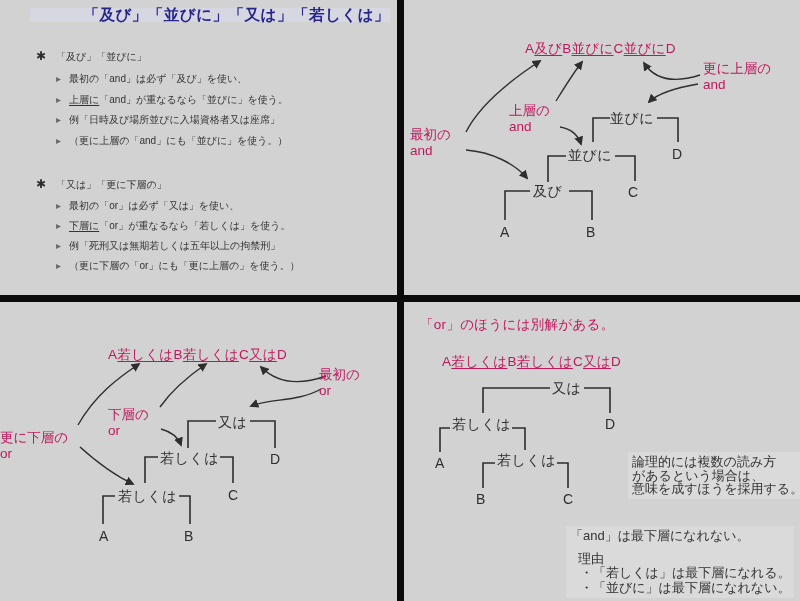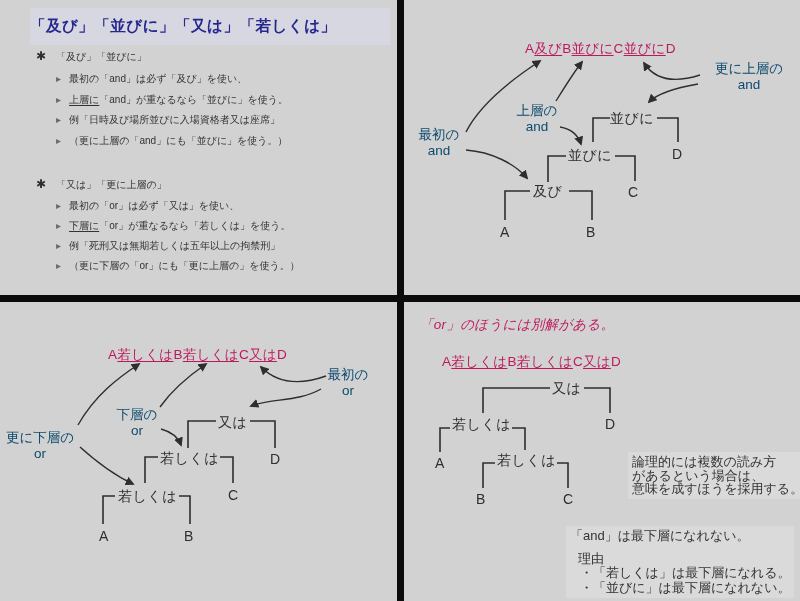--- a/index.html
+++ b/index.html
@@ -12,38 +12,38 @@
     color:#2e2e2e;
   }
   .divider{position:absolute;background:#0b0b0b;}
   #div-v{left:397px;top:0;width:7px;height:601px;}
   #div-h{left:0;top:295px;width:800px;height:7px;}
 
   .abs{position:absolute;white-space:nowrap;}
 
   
   #q1-band{
-    left:30px;top:8px;width:360px;height:37px;
+    left:30px;top:8px;width:360px;height:14px;
     background:#d6d7e0;
-    display:flex;align-items:center;justify-content:flex-start;
+    display:flex;align-items:center;justify-content:flex-end;
   }
   #q1-band span{
     font-size:15.5px;font-weight:bold;color:#26268e;letter-spacing:.5px;
   }
   .row{position:absolute;display:flex;align-items:flex-start;}
   .star{font-size:12px;color:#2e2e2e;margin-right:10px;line-height:15px;}
   .tri{font-size:10px;color:#6a6a6a;margin-right:8px;line-height:15px;}
   .bodytxt{font-size:10px;line-height:15px;color:#333;}
   .u{ text-decoration:underline; text-underline-offset:2px;}
 
   
   .t{font-size:14px;color:#2e2e2e;letter-spacing:.5px;}
   .lbl{
-    position:absolute;text-align:center;
-    font-size:13.5px;line-height:16px;color:#0c4a6e;
+    position:absolute;
+    font-size:13.5px;line-height:16px;color:#be185d;
   }
   .ttl{font-size:13.5px;color:#be185d;letter-spacing:.3px;}
   #lines{position:absolute;left:0;top:0;pointer-events:none;}
 
   
   .notebox{
     position:absolute;background:#dadada;
     font-size:13px;line-height:13.5px;color:#333;
     padding:3px 4px;white-space:nowrap;
   }
@@ -123,21 +123,21 @@
     <span class="tri">▸</span>
     <span class="bodytxt"><span>例「日時及び場所並びに入場資格者又は座席」</span><span class="u"></span><span></span></span>
   </div>
   <div class="row" style="left:56px;top:133px;">
     <span class="tri">▸</span>
     <span class="bodytxt"><span>（更に上層の「and」にも「並びに」を使う。）</span><span class="u"></span><span></span></span>
   </div>
 
   <div class="row" style="left:36px;top:177px;">
     <span class="star">✱</span>
-    <span class="bodytxt">「又は」「更に上層の」</span>
+    <span class="bodytxt">「又は」「更に下層の」</span>
   </div>
   <div class="row" style="left:56px;top:198px;">
     <span class="tri">▸</span>
     <span class="bodytxt"><span>最初の「or」は必ず「又は」を使い、</span><span class="u"></span><span></span></span>
   </div>
   <div class="row" style="left:56px;top:218px;">
     <span class="tri">▸</span>
     <span class="bodytxt"><span></span><span class="u">下層に</span><span>「or」が重なるなら「若しくは」を使う。</span></span>
   </div>
   <div class="row" style="left:56px;top:238px;">
@@ -188,21 +188,21 @@
   </div>
 
   <span class="abs t" style="left:218px;top:414px;">又は</span>
   <span class="abs t" style="left:160px;top:450px;">若しくは</span>
   <span class="abs t" style="left:118px;top:488px;">若しくは</span>
   <span class="abs t" style="left:99px;top:528px;">A</span>
   <span class="abs t" style="left:184px;top:528px;">B</span>
   <span class="abs t" style="left:228px;top:487px;">C</span>
   <span class="abs t" style="left:270px;top:451px;">D</span>
 
-  <span class="abs ttl" style="left:420px;top:316px;font-style:italic;">「or」のほうには別解がある。</span>
+  <span class="abs ttl" style="left:420px;top:316px;">「or」のほうには別解がある。</span>
 
   <div class="abs ttl" style="left:442px;top:353px;"><span>A</span><span class="u">若しくは</span><span>B</span><span class="u">若しくは</span><span>C</span><span class="u">又は</span><span>D</span></div>
 
   <span class="abs t" style="left:552px;top:380px;">又は</span>
   <span class="abs t" style="left:452px;top:416px;">若しくは</span>
   <span class="abs t" style="left:497px;top:452px;">若しくは</span>
   <span class="abs t" style="left:435px;top:455px;">A</span>
   <span class="abs t" style="left:476px;top:491px;">B</span>
   <span class="abs t" style="left:563px;top:491px;">C</span>
   <span class="abs t" style="left:605px;top:416px;">D</span>

